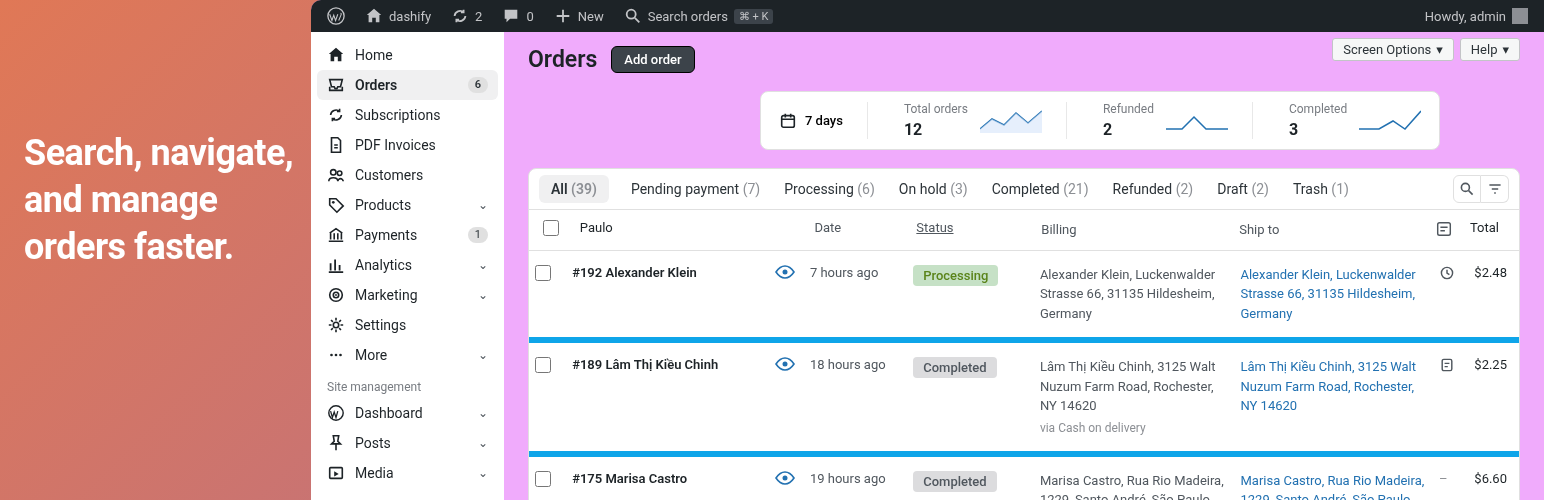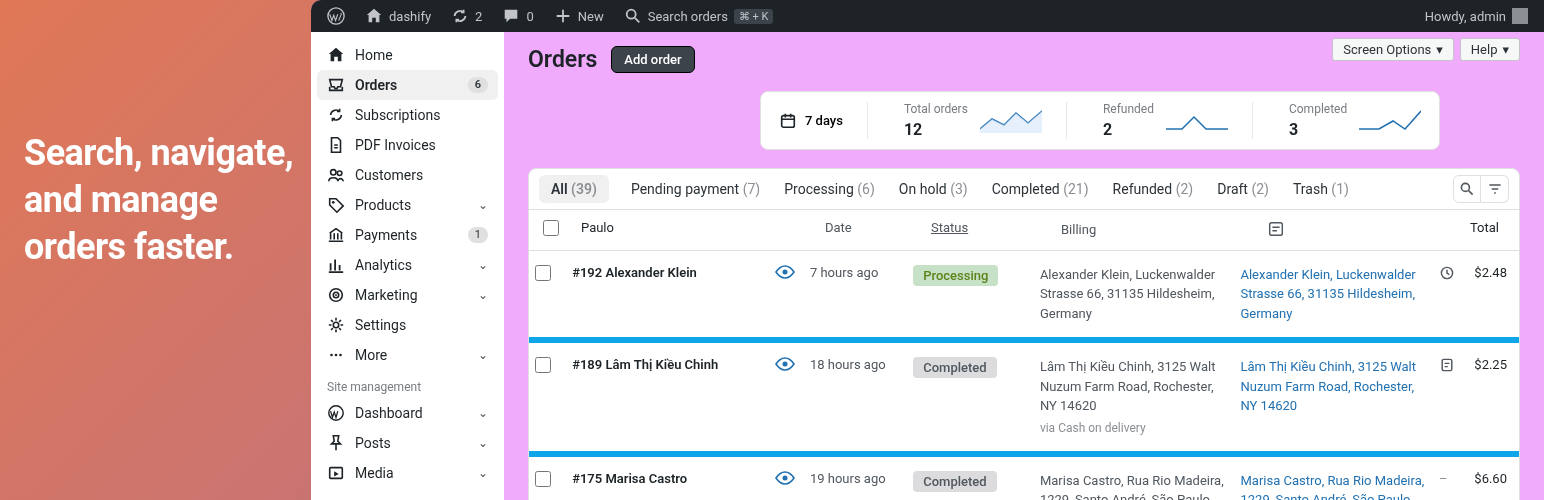--- a/index.html
+++ b/index.html
@@ -330,20 +330,21 @@
         </div>
 
       <div class="orders-table">
         <div class="row header">
           <div class="col-check"><input type="checkbox" style=""></div>
           <div class="col-order">Paulo</div>
           <div class="col-eye"></div>
           <div class="col-date">Date</div>
           <div class="col-status">Status</div>
           <div class="col-billing">Billing</div>
+          <div class="col-shipto">Ship to</div>
           <div class="col-note">
             <svg class="icon" viewBox="0 0 20 20" fill="currentColor">
                 <rect x="3" y="3" width="14" height="14" rx="2" fill="none" stroke="currentColor" stroke-width="1.6"></rect>
                 <path d="M6 8h8M6 12h5" stroke="currentColor" stroke-width="1.6"></path>
               </svg>
           </div>
           <div class="col-total">Total</div>
         </div>
         <div id="table-body">
             <div class="row">

